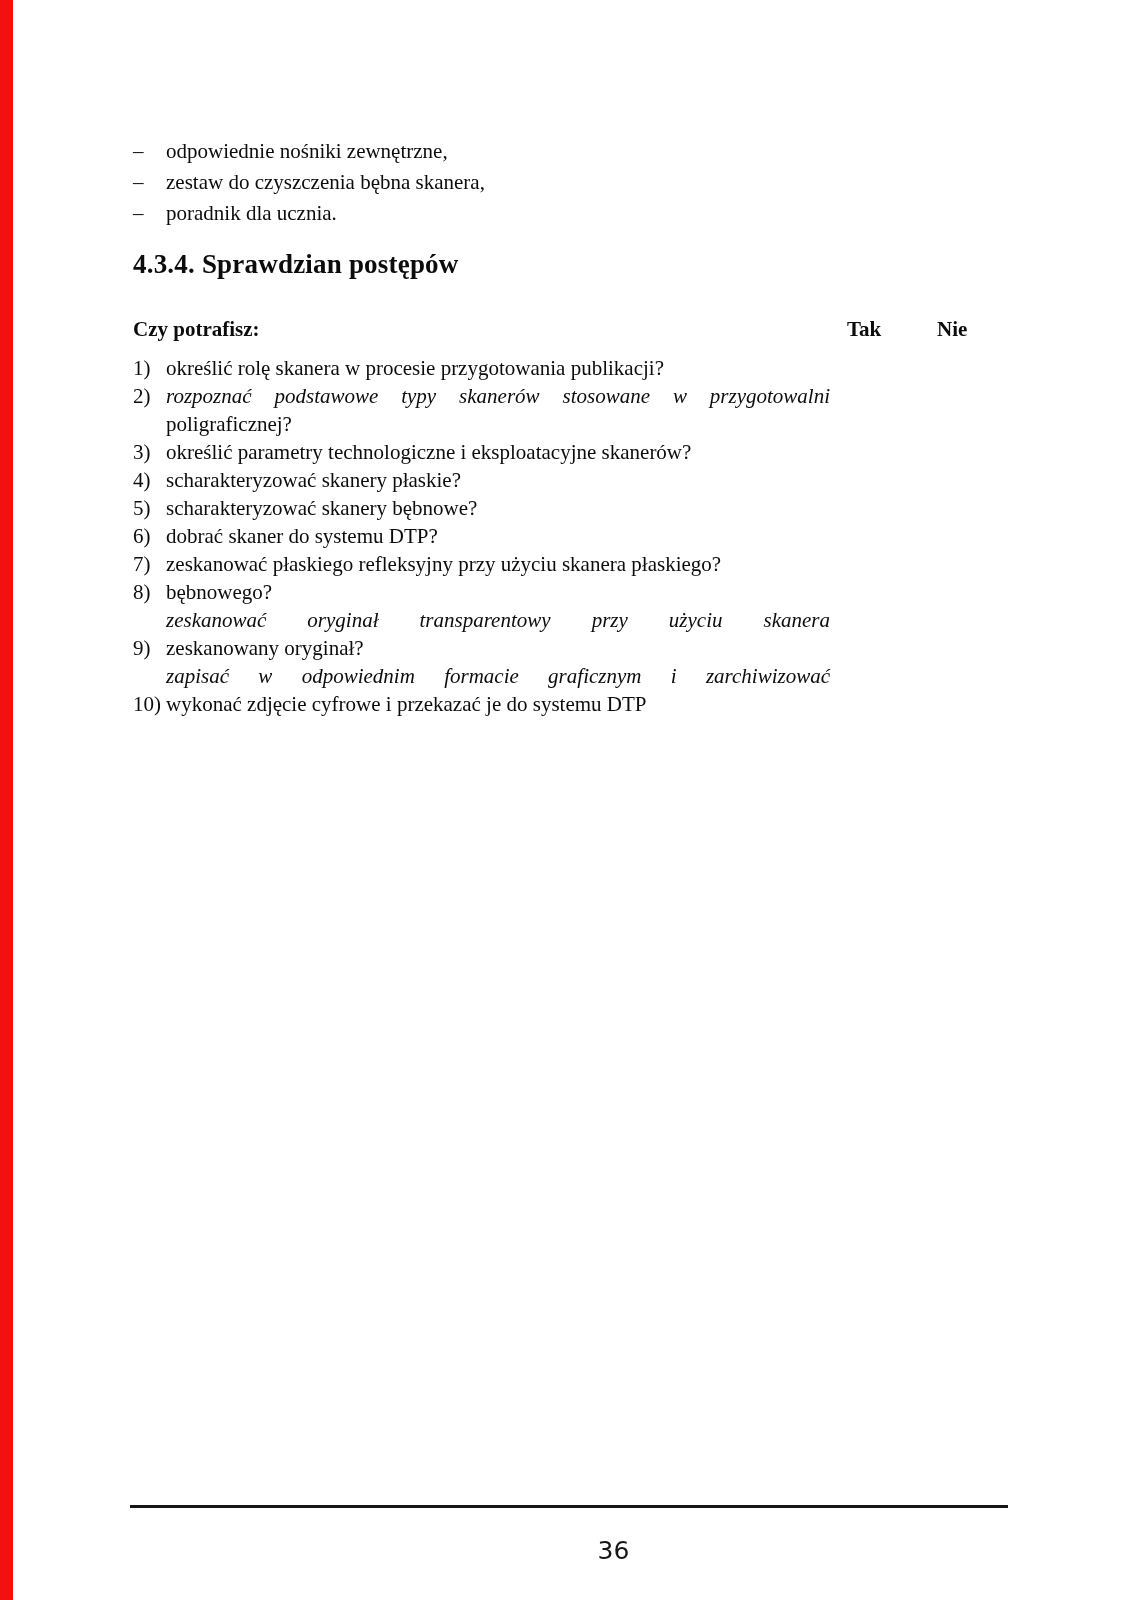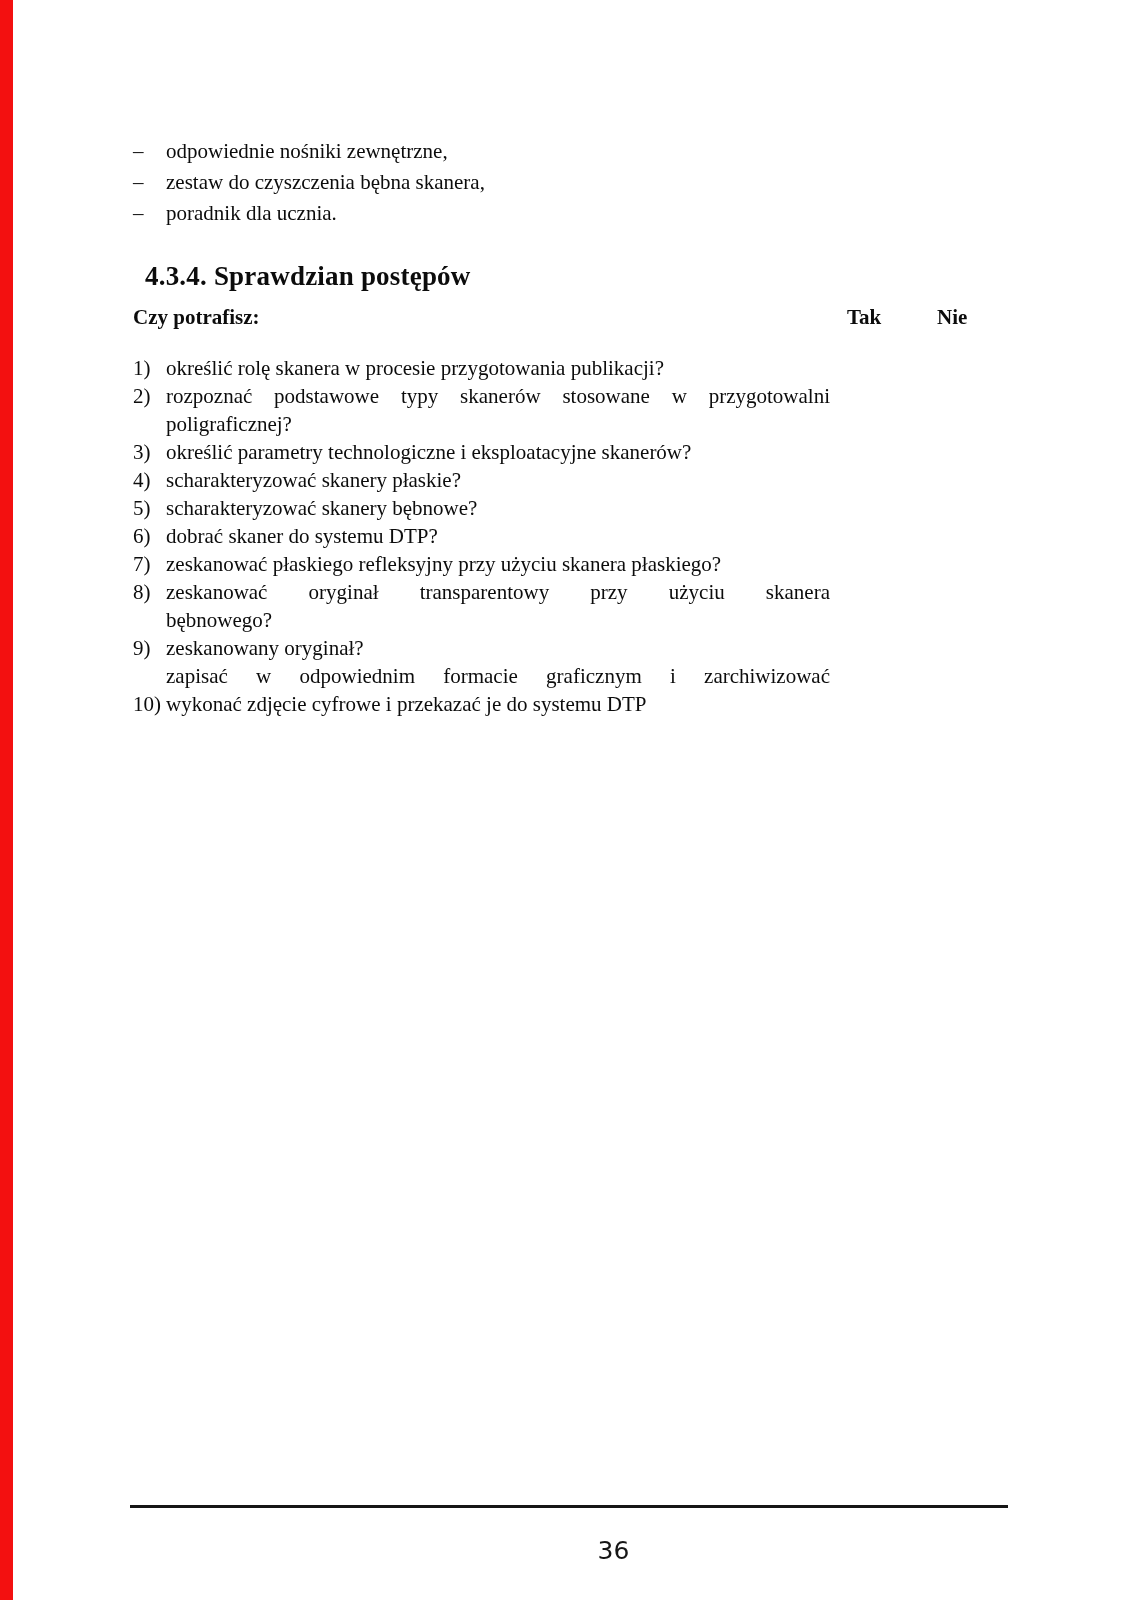--- a/index.html
+++ b/index.html
@@ -25,30 +25,30 @@
     width: 700px;
     font-size: 21px;
     line-height: 31px;
   }
   .bullet-row { display: flex; }
   .dash { width: 33px; flex: 0 0 33px; }
   
   .heading {
     position: absolute;
     left: 133px; top: 247px;
-    margin: 12px;
+    margin: 0;
     font-size: 27px;
     font-weight: bold;
     line-height: 34px;
     letter-spacing: 0.2px;
   }
   
   .prompt-row {
     position: absolute;
-    left: 133px; top: 304px;
+    left: 133px; top: 316px;
     width: 877px; height: 27px;
     font-size: 21px;
     font-weight: bold;
     line-height: 27px;
   }
   .col-yes { position: absolute; left: 714px; top: 0; }
   .col-no  { position: absolute; left: 804px; top: 0; }
   
   .checklist {
     position: absolute;
@@ -58,20 +58,21 @@
     line-height: 28px;
   }
   .li { display: flex; }
   .num { width: 33px; flex: 0 0 33px; }
   .li-body { flex: 1 1 auto; min-width: 0; }
   .ln { white-space: nowrap; }
   .ln.just {
     white-space: normal;
     text-align: justify;
     text-align-last: justify;
+    font-style: italic;
   }
   
   .footer-rule {
     position: absolute;
     left: 130px; top: 1505px;
     width: 878px; height: 3px;
     background: #161616;
   }
   .funding-note {
     position: absolute;
@@ -162,22 +163,22 @@
     </div>
     <div class="li">
       <span class="num">7)</span>
       <div class="li-body">
           <div class="ln">zeskanować płaskiego refleksyjny przy użyciu skanera płaskiego?</div>
         </div>
     </div>
     <div class="li">
       <span class="num">8)</span>
       <div class="li-body">
+        <div class="ln">bębnowego?</div>
         <div class="ln just">zeskanować oryginał transparentowy przy użyciu skanera</div>
-        <div class="ln">bębnowego?</div>
       </div>
     </div>
     <div class="li">
       <span class="num">9)</span>
       <div class="li-body">
         <div class="ln">zeskanowany oryginał?</div>
         <div class="ln just">zapisać w odpowiednim formacie graficznym i zarchiwizować</div>
       </div>
     </div>
     <div class="li">

